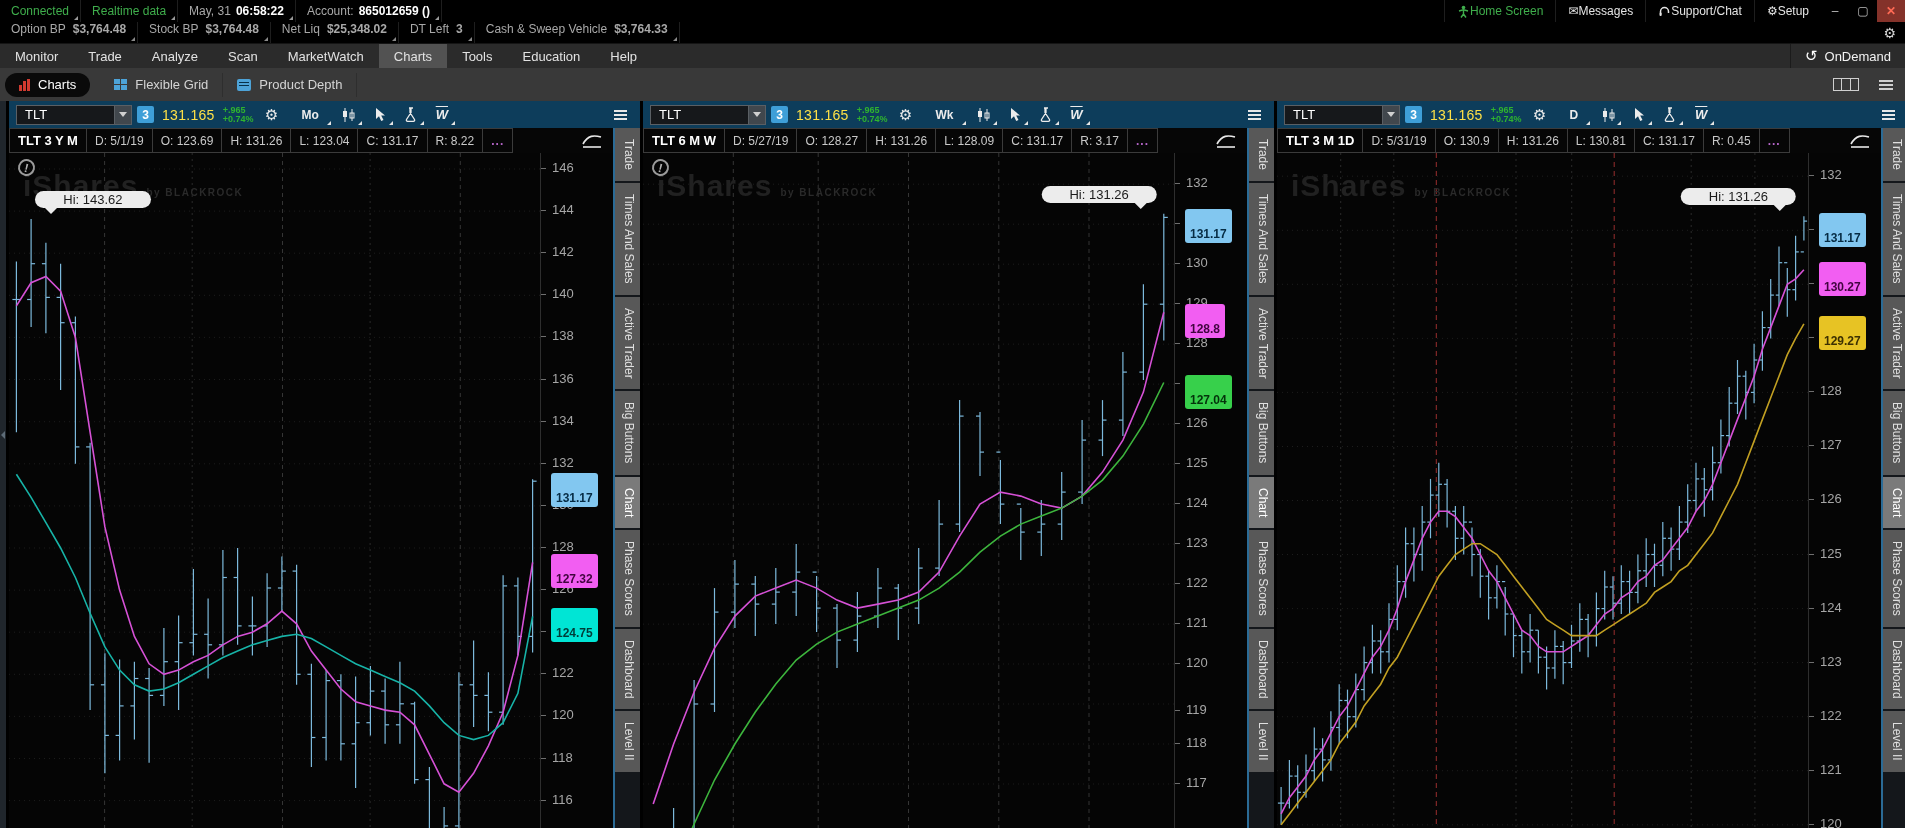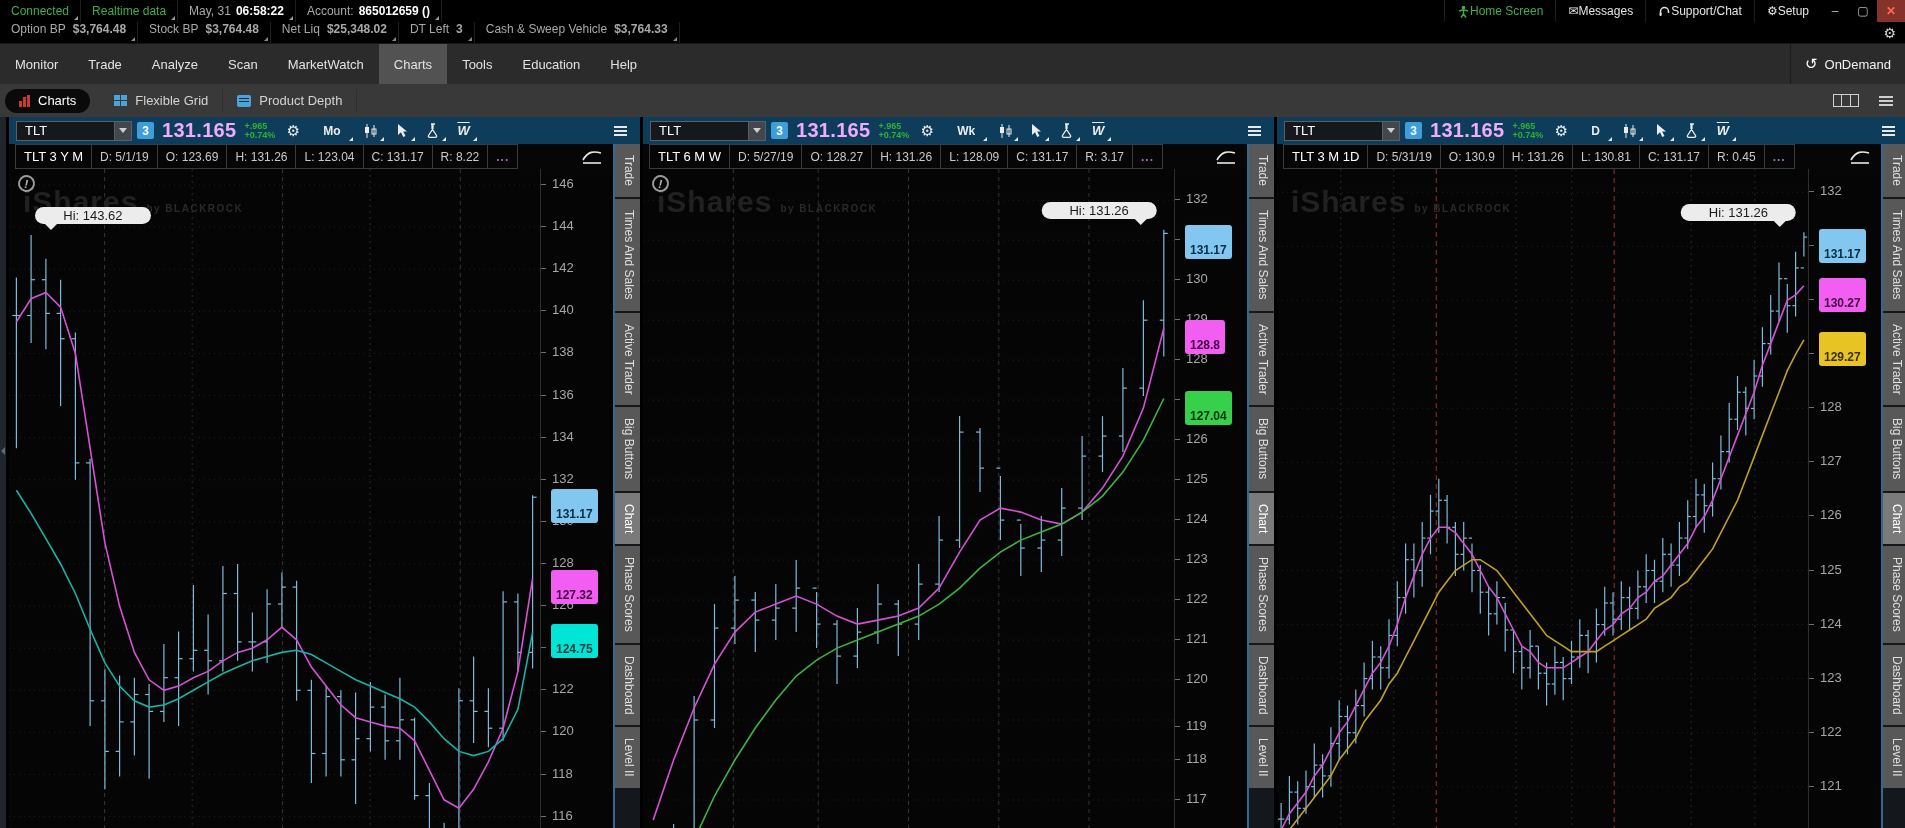--- a/index.html
+++ b/index.html
@@ -15,21 +15,21 @@
   .tb-right{margin-left:auto;display:flex;height:100%;align-items:center;}
   .tb-btn{height:100%;display:flex;align-items:center;padding:0 12px;border-left:1px solid #1e1e1e;color:#e4e4e4;}
   .winbtn{width:28px;height:100%;display:flex;align-items:center;justify-content:center;color:#bdbdbd;font-size:12px;}
   .winbtn.close{background:#84322a;color:#ff6a55;font-weight:bold;}
   
   .acctbar{height:22px;background:#000;display:flex;align-items:center;font-size:12px;color:#a8a8a8;border-bottom:1px solid #151515;}
   .pair{height:100%;display:flex;gap:7px;padding:0 11px;border-right:1px solid #1e1e1e;position:relative;white-space:nowrap;}
   .pair.dd::after{content:"";position:absolute;right:2px;bottom:2px;border-left:4px solid transparent;border-bottom:4px solid #8a8a8a;}
   .acct-gear{margin-left:auto;padding:0 9px;color:#d6d6d6;font-size:14px;}
   
-  .menubar{height:40px;background:#2b2b2b;display:flex;align-items:center;font-size:13px;color:#e2e2e2;}
+  .menubar{height:24px;background:#2b2b2b;display:flex;align-items:center;font-size:13px;color:#e2e2e2;}
   .menu-item{height:100%;display:flex;align-items:center;padding:0 15px;}
   .menu-item.active{background:#525252;}
   .ondemand{margin-left:auto;height:100%;display:flex;align-items:center;gap:7px;padding:0 14px;border-left:1px solid #1b1b1b;color:#f2f2f2;font-size:13px;}
   .ondemand .odico{font-size:15px;color:#fff;}
   
   .subtabbar{height:33px;background:#393939;display:flex;align-items:center;font-size:13px;color:#d4d4d4;padding-left:5px;}
   .subtab{display:flex;align-items:center;gap:8px;height:24px;padding:0 14px;border-right:1px solid #2e2e2e;}
   .subtab.active{background:#0a0a0a;border-radius:12px;color:#fff;border-right:none;margin-right:10px;}
   .bars-icon{display:inline-flex;align-items:flex-end;gap:1px;height:12px;}
   .bars-icon i{width:3px;background:#cf3a30;display:block;}
@@ -47,32 +47,32 @@
   .workspace{display:flex;height:727px;background:#000;gap:3px;}
   .gutter{width:6px;background:#20262c;position:relative;flex:none;}
   .gutter::after{content:"";position:absolute;top:330px;left:1px;border-top:4px solid transparent;border-bottom:4px solid transparent;border-right:4px solid #5d6b77;}
   .panel{width:631px;height:727px;background:#050505;display:flex;flex-direction:column;overflow:hidden;flex:none;}
   .toolbar{height:27px;background:#0d3d5b;display:flex;align-items:center;gap:5px;padding:0 7px;color:#e6e6e6;flex:none;}
   .symbox{width:116px;height:20px;background:#16181b;border:1px solid #5a5f64;display:flex;align-items:center;}
   .symbox .sym{flex:1;padding-left:8px;font-size:13px;color:#fff;}
   .symbox .dbtn{width:17px;height:100%;background:#41474d;border-left:1px solid #5a5f64;display:flex;align-items:center;justify-content:center;}
   .caret{border-left:4px solid transparent;border-right:4px solid transparent;border-top:5px solid #d0d0d0;display:inline-block;}
   .flag{width:17px;height:17px;background:#3e9fd8;color:#fff;font-weight:bold;font-size:12px;display:flex;align-items:center;justify-content:center;border-radius:2px;position:relative;}
-  .price{color:#f0abfc;font-weight:bold;font-size:20px;padding:0 3px;letter-spacing:.3px;}
+  .price{color:#fde047;font-weight:normal;font-size:14px;padding:0 3px;letter-spacing:.3px;}
   .chg{display:flex;flex-direction:column;line-height:9px;font-size:9px;color:#2fb32f;font-weight:bold;}
   .tbtn{min-width:26px;height:22px;display:flex;align-items:center;justify-content:center;position:relative;color:#ececec;}
   .tbtn.dd::after{content:"";position:absolute;right:0;bottom:1px;border-left:4px solid transparent;border-bottom:4px solid #e6e6e6;}
   .tf{font-size:12px;font-weight:bold;padding:0 12px;}
   .gearg{font-size:15px;}
   .wpat{font-style:italic;font-weight:bold;font-size:13px;text-decoration:overline;}
   .tspace{flex:1;}
   
   .statusrow{height:25px;display:flex;align-items:stretch;background:#060606;font-size:12px;color:#c9c9c9;flex:none;}
   .scell{display:flex;align-items:center;padding:0 8px;border:1px solid #3b3b3b;border-left:none;white-space:nowrap;}
-  .scell.first{border-left:1px solid #3b3b3b;font-weight:normal;color:#fff;font-size:13px;margin-left:6px;}
+  .scell.first{border-left:1px solid #3b3b3b;font-weight:bold;color:#fff;font-size:13px;}
   .scell.ell{color:#b565c8;font-weight:bold;letter-spacing:1px;}
   .sspace{flex:1;}
   .stylecell{width:42px;display:flex;align-items:center;justify-content:center;}
   
   .prow{flex:1;display:flex;}
   .pmain{width:604px;display:flex;flex-direction:column;}
   .chartwrap{flex:1;display:flex;position:relative;}
   .plotwrap{width:531px;height:675px;position:relative;background:#050505;overflow:hidden;}
   .plotwrap svg{position:absolute;left:0;top:0;}
   .axis{width:73px;position:relative;background:#050505;border-left:1px solid #2e2e2e;font-size:13px;color:#a6a6a6;overflow:hidden;}

